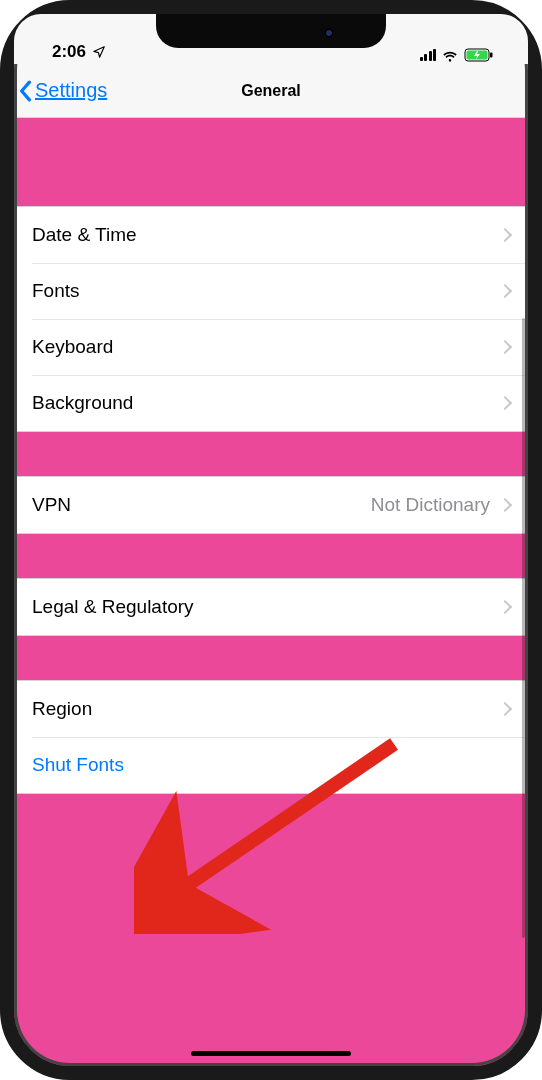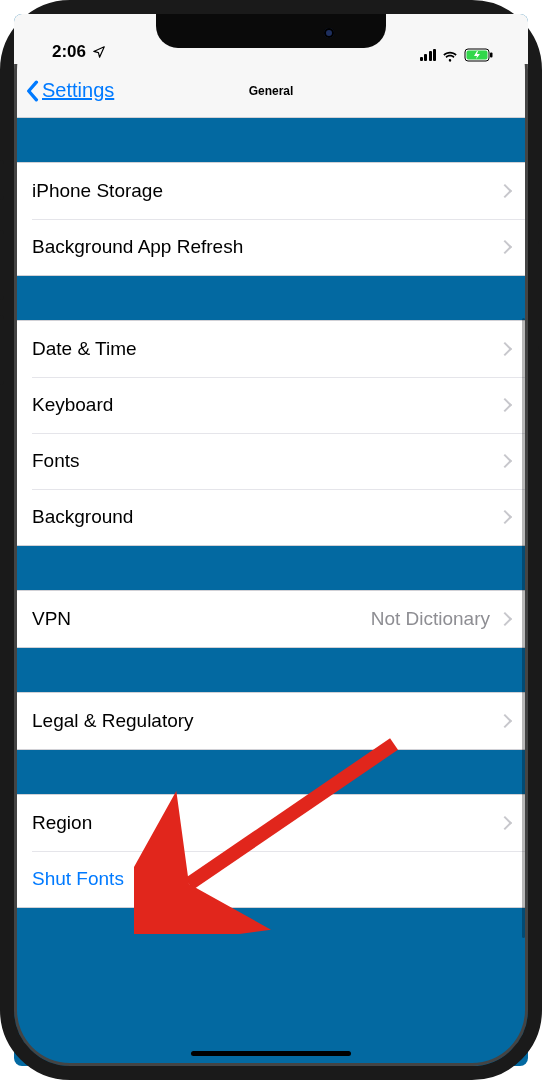--- a/index.html
+++ b/index.html
@@ -46,22 +46,22 @@
     background:#1a1a1a;
     border-radius:4px;
   }
   .btn-right { right:-4px; top:240px; width:8px; height:110px; }
   .btn-left1 { left:-4px; top:160px; width:8px; height:40px; }
   .btn-left2 { left:-4px; top:230px; width:8px; height:70px; }
   .btn-left3 { left:-4px; top:315px; width:8px; height:70px; }
   .screen {
     position: absolute;
     top: 14px; left: 14px; right: 14px; bottom: 14px;
-    border-radius: 8px;
-    background: #0369a1;
+    border-radius: 27px;
+    background: #ec4899;
     overflow: hidden;
   }
   .status-bar {
     height: 50px;
     display: flex;
     justify-content: space-between;
     align-items: flex-end;
     padding: 0 28px 2px 28px;
     background: #f7f7f7;
     position: relative;
@@ -85,34 +85,34 @@
   .nav-bar {
     height: 54px;
     background: #f7f7f7;
     border-bottom: 1px solid #d1d1d6;
     display: flex;
     align-items: center;
     position: relative;
   }
   .back-btn {
     position: absolute;
-    left: 10px;
+    left: 3px;
     display: flex;
     align-items: center;
     color: #007aff;
     font-size: 20px;
     cursor: pointer;
   }
   .back-btn .label {
     text-decoration: underline;
     margin-left: 2px;
   }
   .nav-title {
     margin: 0 auto;
-    font-size: 12px;
+    font-size: 16px;
     font-weight: 600;
     color: #000;
   }
   .content {
     overflow-y: auto;
     height: calc(100% - 104px);
     position: relative;
   }
   .group {
     background: #fff;
@@ -236,52 +236,38 @@
       </span>
       <span class="label">Settings</span>
     </div>
     <div class="nav-title">General</div>
   </div>
 
   <div class="content">
 
     <div class="spacer"></div>
 
+
+    <div class="spacer"></div>
+
     <div class="group">
       <div class="row">
-        <span class="row-label">iPhone Storage</span>
-        <div class="row-right">
-            <span class="chevron"></span>
-          </div>
-      </div>
-      <div class="row">
-        <span class="row-label">Background App Refresh</span>
-        <div class="row-right">
-            <span class="chevron"></span>
-          </div>
-      </div>
-    </div>
-
-    <div class="spacer"></div>
-
-    <div class="group">
-      <div class="row">
         <span class="row-label">Date &amp; Time</span>
         <div class="row-right">
             <span class="chevron"></span>
           </div>
       </div>
       <div class="row">
+        <span class="row-label">Fonts</span>
+        <div class="row-right">
+            <span class="chevron"></span>
+          </div>
+      </div>
+      <div class="row">
         <span class="row-label">Keyboard</span>
-        <div class="row-right">
-            <span class="chevron"></span>
-          </div>
-      </div>
-      <div class="row">
-        <span class="row-label">Fonts</span>
         <div class="row-right">
             <span class="chevron"></span>
           </div>
       </div>
       <div class="row">
         <span class="row-label">Background</span>
         <div class="row-right">
             <span class="chevron"></span>
           </div>
       </div>

